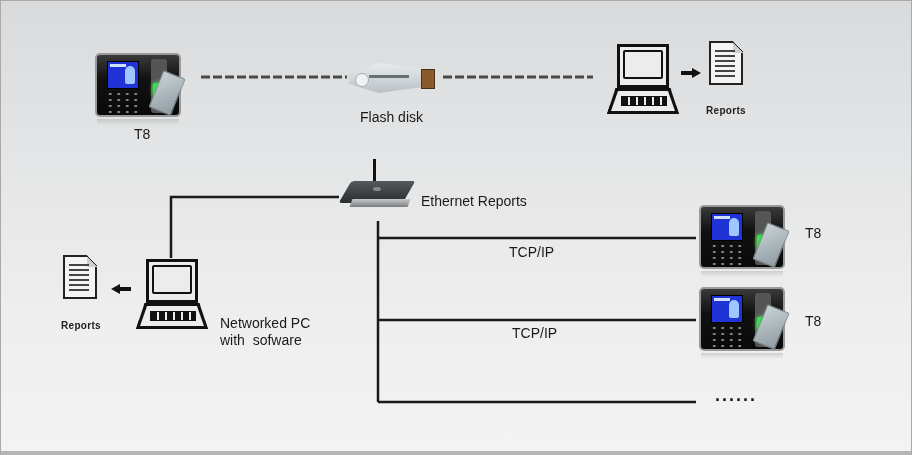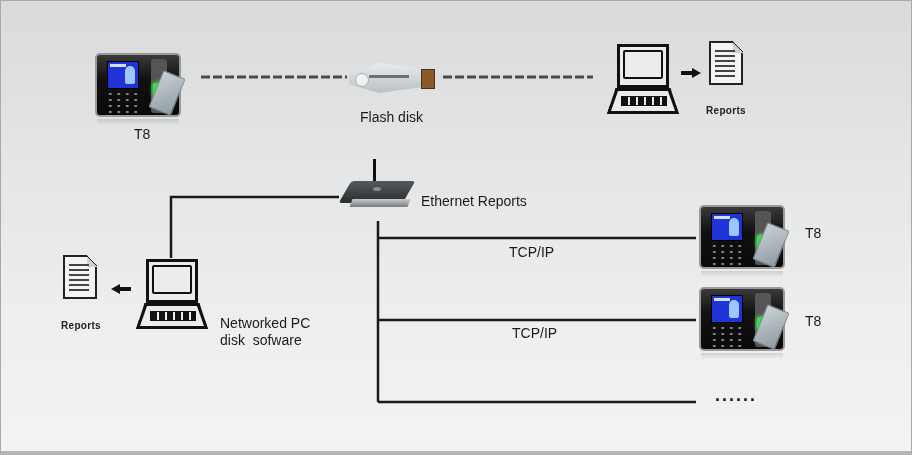--- a/index.html
+++ b/index.html
@@ -137,21 +137,21 @@
 
   <div class="laptop" style="left:135px;top:258px;">
     <div class="scr">
         <div class="inner"></div>
       </div>
     <div class="base"></div>
       <div class="base-in"></div>
       <div class="kb"></div>
   </div>
   <div class="abs label" style="left:219px;top:314px;">Networked PC</div>
-  <div class="abs label" style="left:219px;top:331px;white-space:pre;">disk  sofware</div>
+  <div class="abs label" style="left:219px;top:331px;white-space:pre;">with  sofware</div>
 
   <svg class="arrow" style="left:110px;top:283px;" viewBox="0 0 20 10">
     <rect x="8" y="3" width="12" height="4" fill="#111"></rect>
       <polygon points="9,0 0,5 9,10" fill="#111"></polygon>
   </svg>
 
   <div class="doc" style="left:62px;top:254px;">
     <div class="page"></div>
       <div class="fold"></div>
       <div class="txt"></div>

